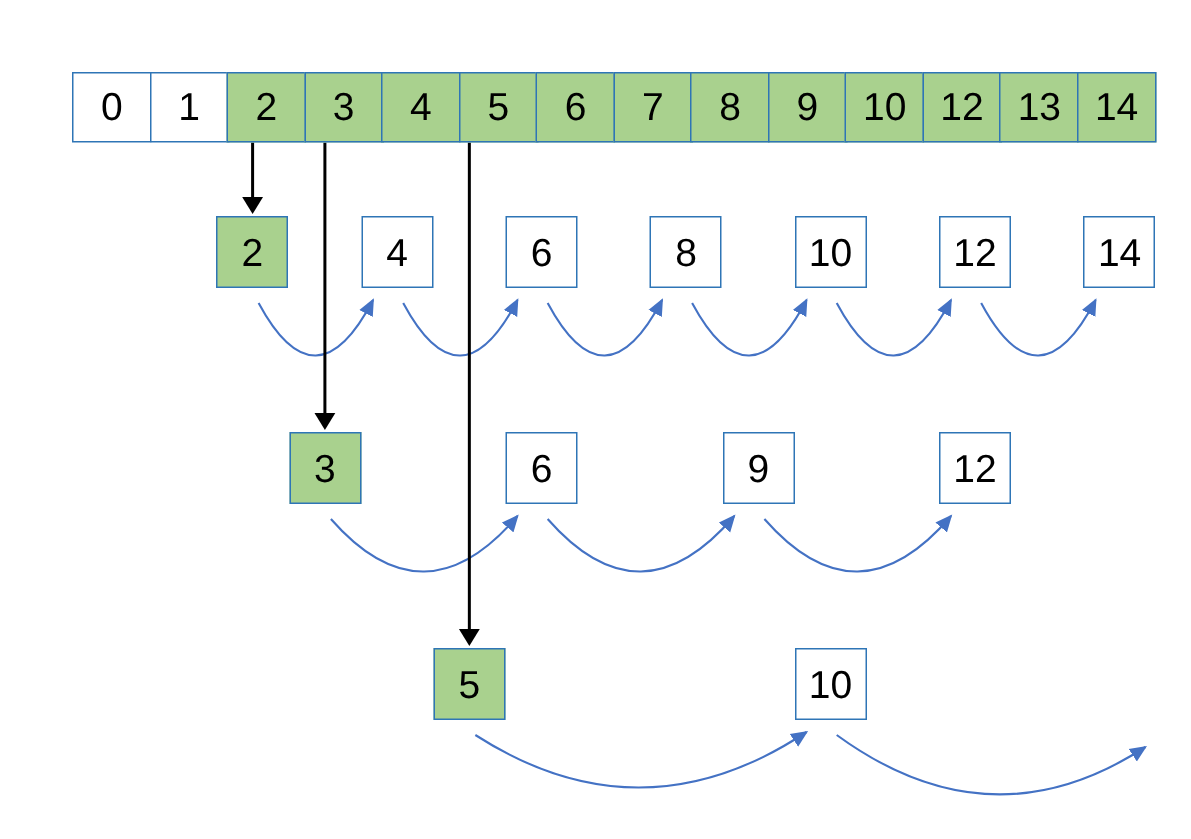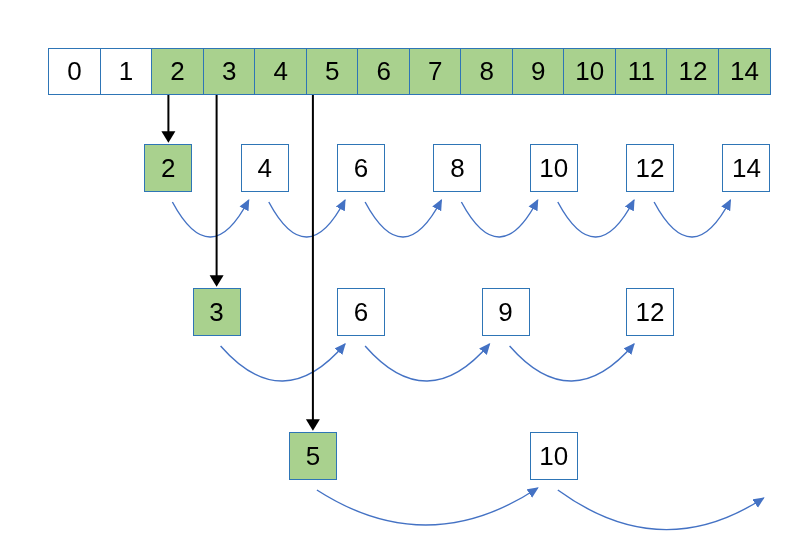--- a/index.html
+++ b/index.html
@@ -65,22 +65,22 @@
       <div class="cell">1</div>
       <div class="cell marked">2</div>
       <div class="cell marked">3</div>
       <div class="cell marked">4</div>
       <div class="cell marked">5</div>
       <div class="cell marked">6</div>
       <div class="cell marked">7</div>
       <div class="cell marked">8</div>
       <div class="cell marked">9</div>
       <div class="cell marked">10</div>
-      <div class="cell marked">11</div>
       <div class="cell marked">12</div>
+      <div class="cell marked">13</div>
       <div class="cell marked">14</div>
     </div>
   <div id="boxes">
       <div class="mbox marked" style="left: 144.3px; top: 144px;">2</div>
       <div class="mbox" style="left: 240.7px; top: 144px;">4</div>
       <div class="mbox" style="left: 337px; top: 144px;">6</div>
       <div class="mbox" style="left: 433.4px; top: 144px;">8</div>
       <div class="mbox" style="left: 529.7px; top: 144px;">10</div>
       <div class="mbox" style="left: 626px; top: 144px;">12</div>
       <div class="mbox" style="left: 722.4px; top: 144px;">14</div>

